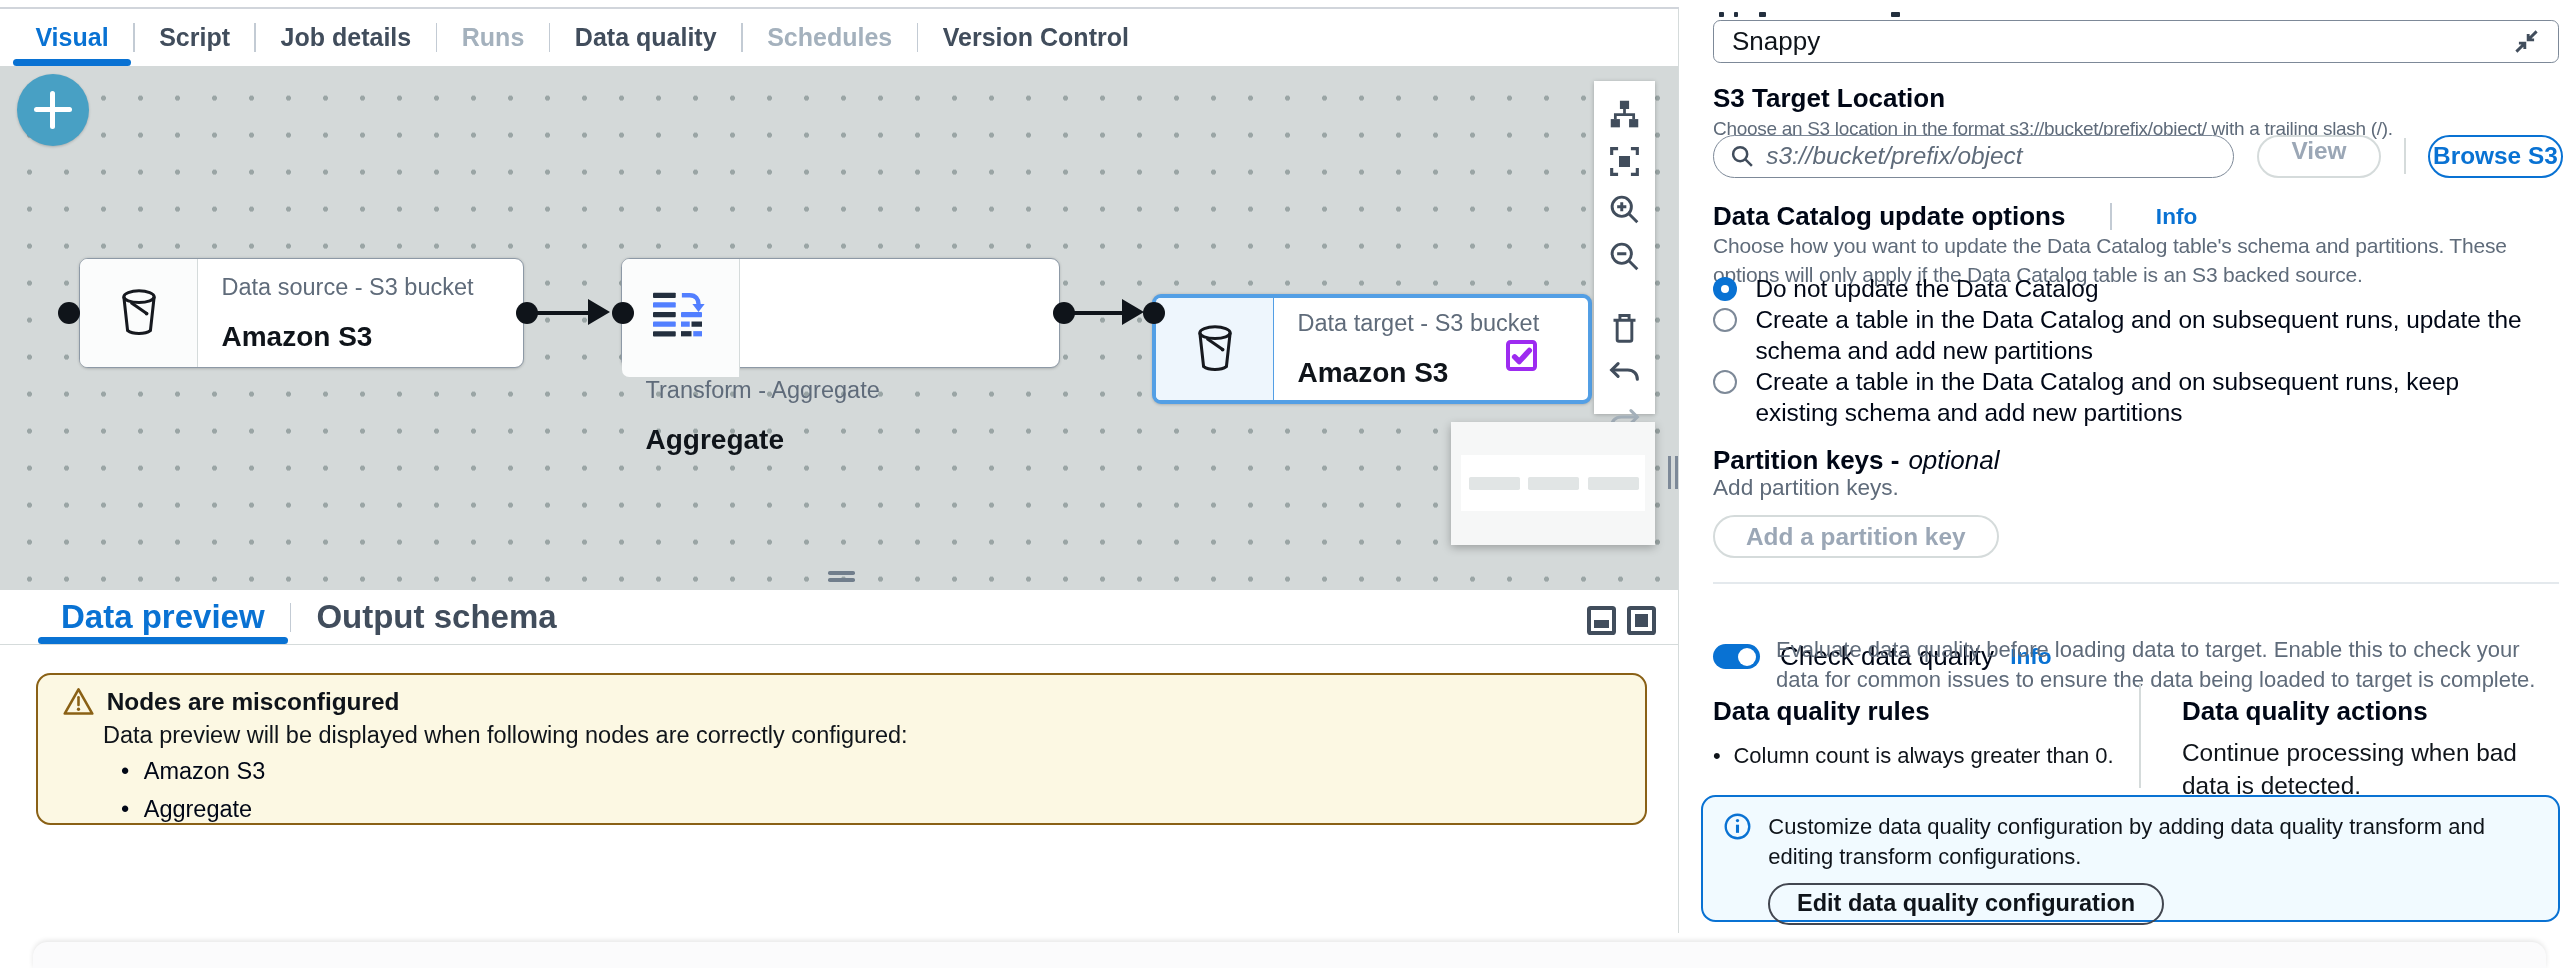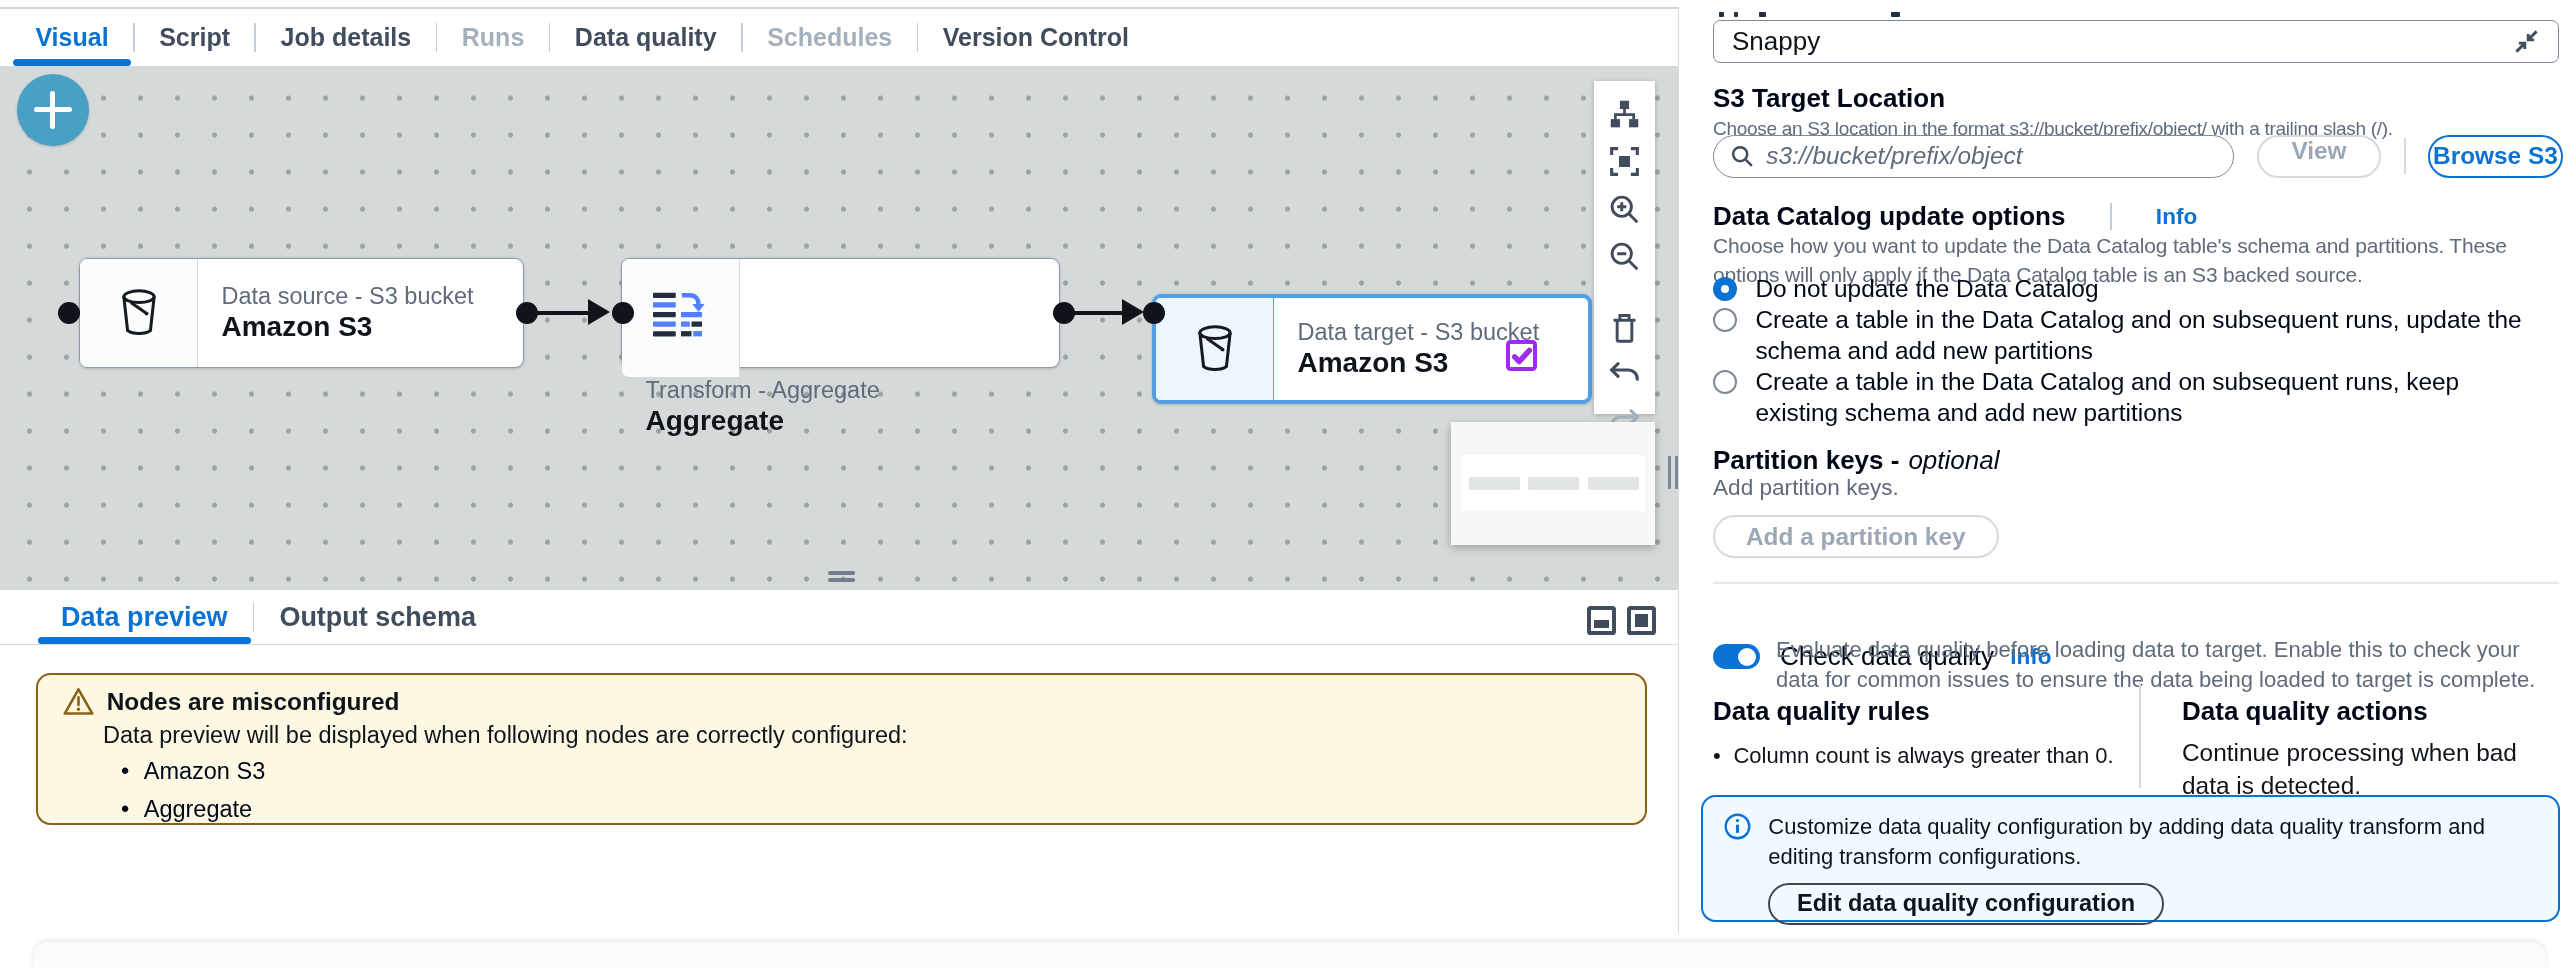--- a/index.html
+++ b/index.html
@@ -21,21 +21,21 @@
   .canvas { position:absolute; left:0; top:66px; width:1678px; height:524px; background:#d4d9d9;
     background-image: radial-gradient(circle, #9aa5a5 2.3px, transparent 2.7px);
     background-size:37px 37px; background-position:11px 13.6px; overflow:hidden; }
   .plus-button { position:absolute; left:17px; top:8.1px; width:72px; height:72px; border-radius:50%; background:#48a0c4; cursor:pointer; box-shadow:0 0.9px 2.7px rgba(0,0,0,.2); }
   .plus-button span { position:absolute; background:#fff; border-radius:2.7px; }
   .plus-h { left:17px; top:33px; width:38px; height:5.4px; }
   .plus-v { left:33px; top:17px; width:5.4px; height:38px; }
 
   .node { position:absolute; top:192px; height:110px; background:#fff; border:1.8px solid #8d99a6; border-radius:9px; display:flex; box-shadow:0 0.9px 2.7px rgba(0,0,0,.18); cursor:pointer; z-index:1; }
   .node-icon { width:118px; flex:0 0 118px; border-right:1.8px solid #d5dbdb; background:#fbfcfc; border-radius:7.2px 0 0 7.2px; display:flex; align-items:center; justify-content:center; }
-  .node-text { display:flex; flex-direction:column; justify-content:center; padding-left:23.5px; gap:1px; min-width:0; }
+  .node-text { display:flex; flex-direction:column; justify-content:center; padding-left:23.5px; gap:20px; min-width:0; }
   .node-title { font-size:23.5px; color:#5f6b7a; white-space:nowrap; }
   .node-name { font-size:28px; font-weight:700; color:#0f141a; white-space:nowrap; }
   .node.selected { border:4.5px solid #539fe5; }
   .node.selected .node-icon { background:#eef6fd; border-right-color:#539fe5; border-radius:4.5px 0 0 4.5px; }
   #node1 { left:79px;  width:445px; }
   #node2 { left:621px; width:439px;flex-direction:column; }
   #node3 { left:1152px; width:440px;margin-top:36px; }
   .check-badge { position:absolute; left:350px; top:42px; width:31px; height:31px; border:4.5px solid #9d2bf0; border-radius:4.5px; background:#fff; display:flex; align-items:center; justify-content:center; }
 
   .port { position:absolute; width:22px; height:22px; border-radius:50%; background:#0f141a; z-index:2; }
@@ -48,21 +48,21 @@
 
   .minimap { position:absolute; left:1451px; top:356px; width:204px; height:123px; background:#f6f7f7; box-shadow:0 2.7px 9px rgba(0,0,0,.28); z-index:11; cursor:pointer; }
   .minimap-viewport { position:absolute; left:10px; top:33px; width:184px; height:56px; background:#fff; }
   .mm-bar { position:absolute; top:22px; width:51px; height:12.7px; background:#e1e5e5; border-radius:1.8px; }
 
   .canvas-handle { position:absolute; left:828px; top:505px; width:27px; cursor:row-resize; z-index:3; }
   .canvas-handle div { height:3.6px; background:#717e8c; border-radius:1.8px; margin-bottom:3.6px; }
 
   
   .preview-tabs { position:absolute; left:0; top:590px; width:1678px; height:55px; background:#fff; border-bottom:1.8px solid #d5dbdb; display:flex; padding-left:36px; }
-  .preview-tab { position:relative; display:flex; align-items:center; padding:8px 25px; font-size:27px; font-weight:700; color:#414d5c; cursor:pointer; }
+  .preview-tab { position:relative; display:flex; align-items:center; padding:8px 25px; font-size:33px; font-weight:700; color:#414d5c; cursor:pointer; }
   .preview-tab.active { color:#0972d3; }
   .preview-tab.active::after { content:""; position:absolute; left:1.8px; right:1.8px; bottom:0; height:7.2px; border-radius:4.5px; background:#0972d3; }
   .win-icon { position:absolute; width:29px; height:29px; border:4.5px solid #414d5c; border-radius:3.6px; cursor:pointer; }
   .win-icon span { position:absolute; background:#414d5c; }
   #win-min { left:1587px; top:606px; } #win-min span { left:2.7px; right:2.7px; bottom:2.7px; height:8.1px; }
   #win-max { left:1627px; top:606px; } #win-max span { left:3.6px; right:3.6px; top:3.6px; bottom:3.6px; }
 
   .warning-box { position:absolute; left:36px; top:673px; width:1611px; height:152px; background:#fcf8e3; border:2.7px solid #8a6116; border-radius:14.5px; padding:11px 25px; }
   .warning-head { display:flex; align-items:center; gap:12.7px; }
   .warning-title { font-size:24.4px; font-weight:700; color:#0f141a; }

